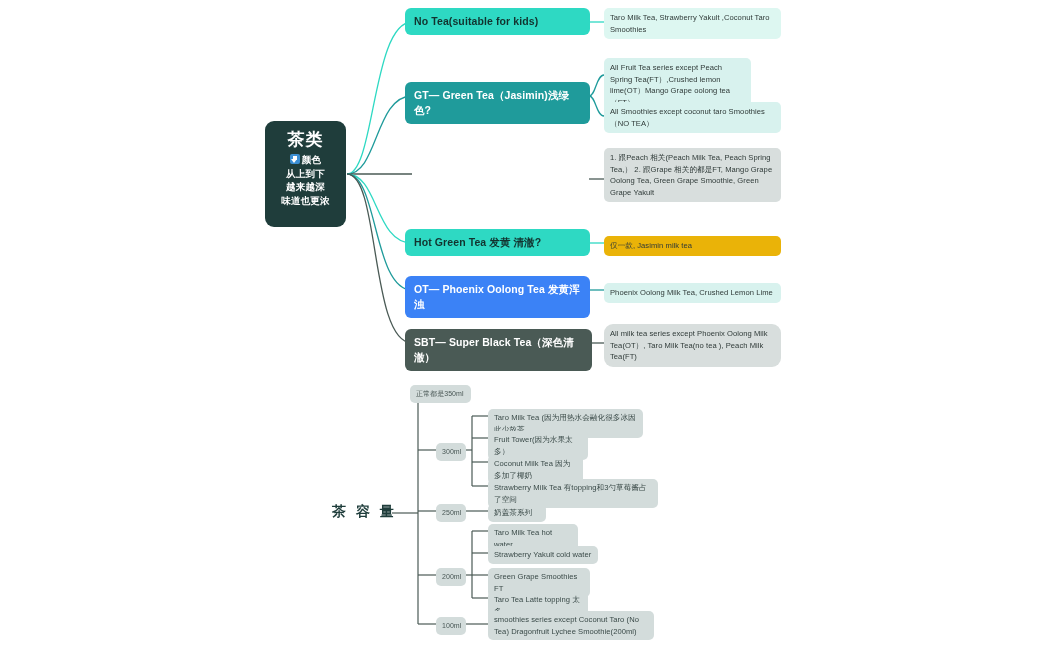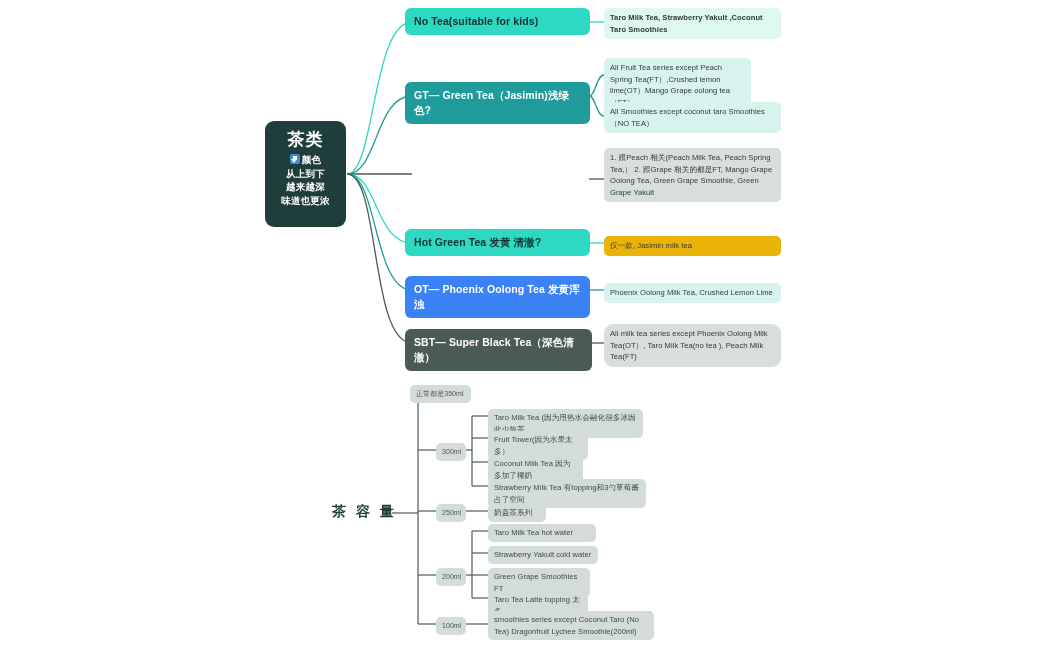--- a/index.html
+++ b/index.html
@@ -165,21 +165,21 @@
   </div>
 
   <div class="branch" style="left:405px;top:276px;width:185px;background:#3b82f6;">
     <span>OT— Phoenix Oolong Tea 发黄浑浊</span>
   </div>
 
   <div class="branch" style="left:405px;top:329px;width:187px;background:#4a5a55;">
     <span>SBT— Super Black Tea（深色清澈）</span>
   </div>
 
-  <div class="leaf" style="left:604px;top:8px;width:177px;background:#ddf7f1;font-weight:bold;">
+  <div class="leaf" style="left:604px;top:8px;width:177px;background:#ddf7f1;">
     <span>Taro Milk Tea, Strawberry Yakult ,Coconut Taro Smoothies</span>
   </div>
 
   <div class="leaf" style="left:604px;top:58px;width:147px;background:#d8f2ee;">
     <span>All Fruit Tea series except Peach Spring Tea(FT）,Crushed lemon lime(OT）Mango Grape oolong tea（FT）</span>
   </div>
   <div class="leaf" style="left:604px;top:102px;width:177px;background:#d8f2ee;">
     <span>All Smoothies except coconut taro Smoothies（NO TEA）</span>
   </div>
 
@@ -210,35 +210,35 @@
   </div>
   <div class="pill" style="left:488px;top:409px;width:155px;">
     <span>Taro Milk Tea (因为用热水会融化很多冰因此少放茶</span>
   </div>
   <div class="pill" style="left:488px;top:431px;width:100px;">
     <span>Fruit Tower(因为水果太多）</span>
   </div>
   <div class="pill" style="left:488px;top:455px;width:95px;">
     <span>Coconut Milk Tea 因为多加了椰奶</span>
   </div>
-  <div class="pill" style="left:488px;top:479px;width:158px;">
+  <div class="pill" style="left:488px;top:479px;width:170px;">
     <span>Strawberry Milk Tea 有topping和3勺草莓酱占了空间</span>
   </div>
 
   <div class="pill ml" style="left:436px;top:504px;width:30px;">
     <span>250ml</span>
   </div>
   <div class="pill" style="left:488px;top:504px;width:58px;">
     <span>奶盖茶系列</span>
   </div>
 
   <div class="pill ml" style="left:436px;top:568px;width:30px;">
     <span>200ml</span>
   </div>
-  <div class="pill" style="left:488px;top:524px;width:108px;">
+  <div class="pill" style="left:488px;top:524px;width:90px;">
     <span>Taro Milk Tea hot water</span>
   </div>
   <div class="pill" style="left:488px;top:546px;width:110px;">
     <span>Strawberry Yakult cold water</span>
   </div>
   <div class="pill" style="left:488px;top:568px;width:102px;">
     <span>Green Grape Smoothies FT</span>
   </div>
   <div class="pill" style="left:488px;top:591px;width:100px;">
     <span>Taro Tea Latte  topping 太多</span>

